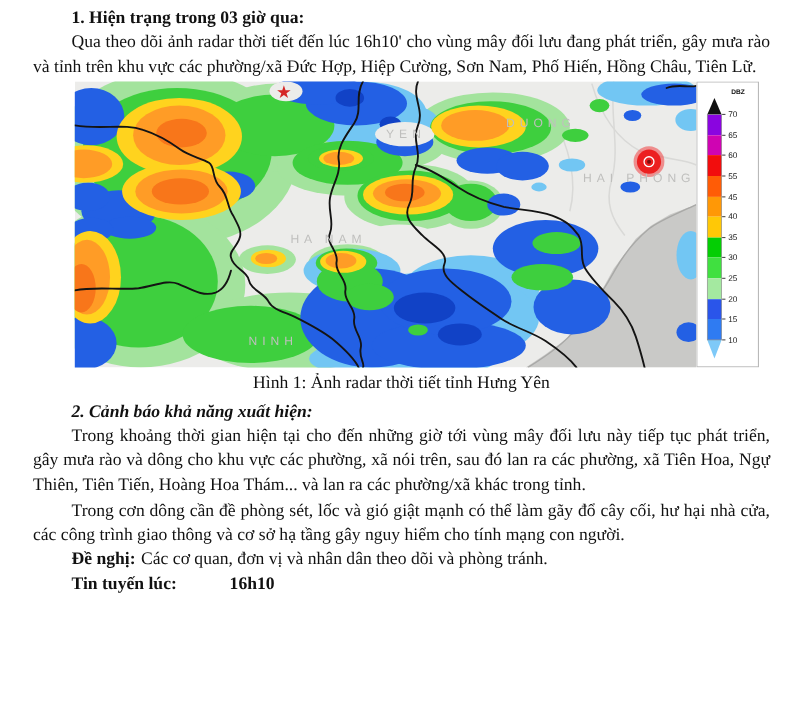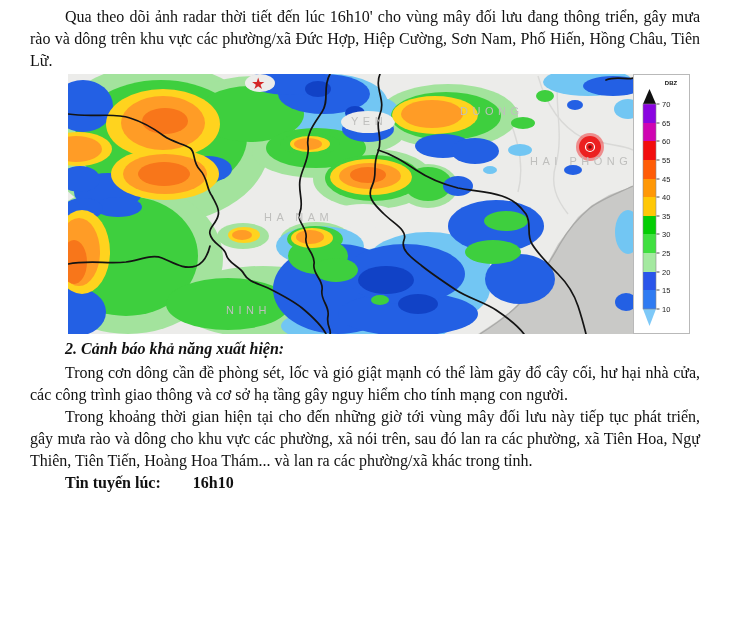--- a/index.html
+++ b/index.html
@@ -12,21 +12,21 @@
   .doc { padding:6px 30px 0 30px; font-size:16px; line-height:22px; }
   .doc p { margin:0; text-align:justify; }
   .indent { text-indent:35px; }
   .heading { font-weight:bold; }
   .h2 { margin-top:4px !important;font-style:italic; }
   .h3 { margin-top:4px !important; }
   .p4 { margin-top:2px !important; }
   .center { text-align:center !important; text-indent:0; }
   .caption-line { margin-top:4px !important; }
   .lead-bold { font-weight:bold; margin-right:5px; }
-  .time-value { margin-left:32px; }
+  .time-value { margin-left:48px; }
 
   .radar-figure {
     position:relative; width:622px; height:260px;
     margin:2px 0 0 38px;
   }
   .radar-map-svg { position:absolute; left:0; top:0; }
   .colorbar-svg  { position:absolute; left:565px; top:0; }
   svg text.maplabel {
     font-family:"Liberation Sans","DejaVu Sans",sans-serif;
     fill:#bfbfbd; font-size:11px; letter-spacing:4.5px;
@@ -38,21 +38,22 @@
   svg text.cbunit {
     font-family:"Liberation Sans","DejaVu Sans",sans-serif;
     fill:#111111; font-size:6px; font-weight:bold;
   }
 </style>
 </head>
 <body>
 
 <div class="doc">
 
-  <p class="indent">Qua theo dõi ảnh radar thời tiết đến lúc 16h10' cho vùng mây đối lưu đang thông triển, gây mưa rào và dông trên khu vực các phường/xã Đức Hợp, Hiệp Cường, Sơn Nam, Phố Hiến, Hồng Châu, Tiên Lữ.</p>
+  <p class="heading indent">1. Hiện trạng trong 03 giờ qua:</p>
+  <p class="indent">Qua theo dõi ảnh radar thời tiết đến lúc 16h10' cho vùng mây đối lưu đang phát triển, gây mưa rào và tỉnh trên khu vực các phường/xã Đức Hợp, Hiệp Cường, Sơn Nam, Phố Hiến, Hồng Châu, Tiên Lữ.</p>
 
   <div class="radar-figure">
 
     <svg class="radar-map-svg" width="565" height="260" viewBox="0 0 565 260">
       <rect x="0" y="0" width="565" height="260" fill="#ececea"></rect>
 
       <g>
         <path d="M410,260 L428,248 L447,234 L463,214 L478,192 L490,170 L499,158 L510,143 L524,131 L541,121 L565,112 L565,260 Z" fill="#c9c9c7"></path>
         <path d="M565,112 C548,120 532,126 522,134 C510,144 500,156 492,170 C482,188 470,206 458,222 C446,238 428,250 412,260" fill="none" stroke="#a9a9a7" stroke-width="1.3"></path>
       </g>
@@ -256,22 +257,24 @@
         <text class="cbtick" x="29" y="144.5">35</text>
         <text class="cbtick" x="29" y="162.5">30</text>
         <text class="cbtick" x="29" y="181.5">25</text>
         <text class="cbtick" x="29" y="200.5">20</text>
         <text class="cbtick" x="29" y="218.5">15</text>
         <text class="cbtick" x="29" y="237.5">10</text>
       </g>
     </svg>
   </div>
 
+  <p class="center caption-line">Hình 1: Ảnh radar thời tiết tỉnh Hưng Yên</p>
 
   <p class="heading indent h2">2. Cảnh báo khả năng xuất hiện:</p>
+  <p class="indent">Trong khoảng thời gian hiện tại cho đến những giờ tới vùng mây đối lưu này tiếp tục phát triển, gây mưa rào và dông cho khu vực các phường, xã nói trên, sau đó lan ra các phường, xã Tiên Hoa, Ngự Thiên, Tiên Tiến, Hoàng Hoa Thám... và lan ra các phường/xã khác trong tỉnh.</p>
   <p class="indent p4">Trong cơn dông cần đề phòng sét, lốc và gió giật mạnh có thể làm gãy đổ cây cối, hư hại nhà cửa, các công trình giao thông và cơ sở hạ tầng gây nguy hiểm cho tính mạng con người.</p>
-  <p class="indent">Trong khoảng thời gian hiện tại cho đến những giờ tới vùng mây đối lưu này tiếp tục phát triển, gây mưa rào và dông cho khu vực các phường, xã nói trên, sau đó lan ra các phường, xã Tiên Hoa, Ngự Thiên, Tiên Tiến, Hoàng Hoa Thám... và lan ra các phường/xã khác trong tỉnh.</p>
-
-
+
+
+  <p class="indent"><span class="lead-bold">Đề nghị:</span><span>Các cơ quan, đơn vị và nhân dân theo dõi và phòng tránh.</span></p>
 
   <p class="indent heading"><span>Tin tuyến lúc:</span><span class="time-value">16h10</span></p>
 
 </div>
 
 </body></html>

